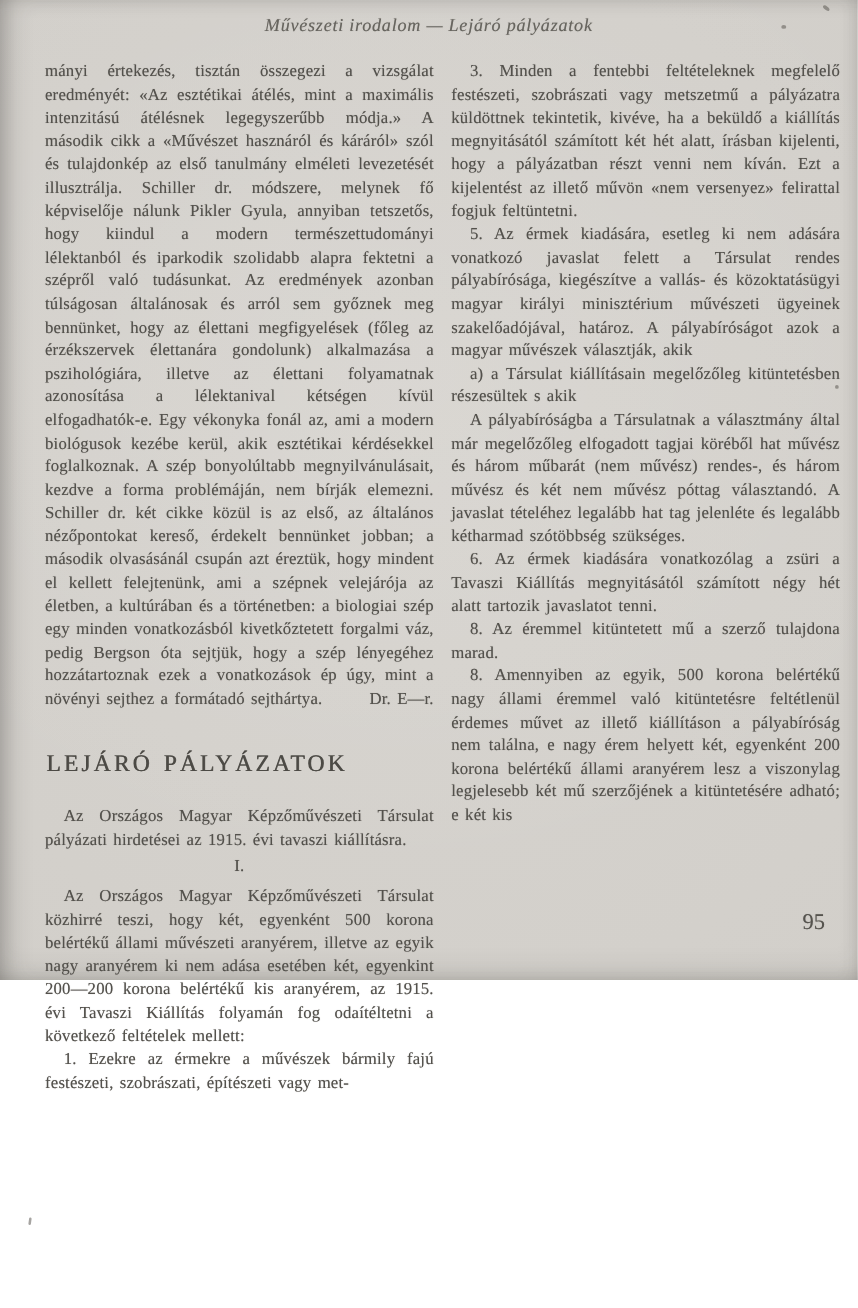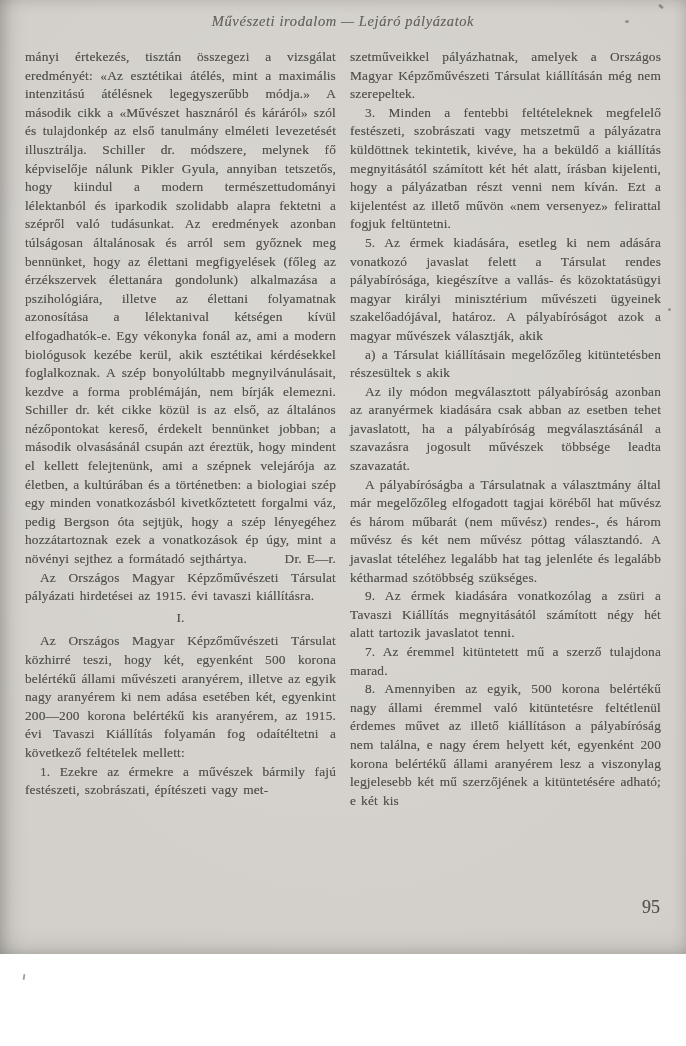--- a/index.html
+++ b/index.html
@@ -8,21 +8,21 @@
   }
   body {
     width: 686px;
     height: 1046px;
     overflow: hidden;
     font-family: "Liberation Serif", serif;
   }
   .page {
     position: relative;
     width: 686px;
-    height: 954px;
+    height: 784px;
     background:
       radial-gradient(ellipse 120% 90% at 46% 38%, rgba(255,255,255,0.10), rgba(0,0,0,0) 60%),
       radial-gradient(ellipse 140% 120% at 50% 50%, #d6d3ce 0%, #d2cfca 58%, #c9c6c1 92%, #c2bfba 100%);
     box-shadow:
       inset 16px 0 22px -14px rgba(60,58,54,0.40),
       inset -8px 0 16px -10px rgba(60,58,54,0.22),
       inset 0 -14px 26px -16px rgba(60,58,54,0.30),
       inset 0 10px 18px -12px rgba(60,58,54,0.14);
     color: #504e49;
   }
@@ -34,21 +34,21 @@
     text-align: center;
     font-style: italic;
     font-size: 14.5px;
     letter-spacing: 0.6px;
     color: #67655f;
     text-shadow: 0 0 0.6px rgba(103,101,95,0.55);
   }
   .columns {
     position: absolute;
     top: 48px;
-    left: 25px;
+    left: 36px;
     display: flex;
     gap: 14px;
   }
   .col {
     width: 311px;
     font-size: 13.4px;
     line-height: 18.6px;
     text-align: justify;
     letter-spacing: 0.15px;
     word-spacing: 1.5px;
@@ -102,39 +102,38 @@
 
 <div class="page">
 
   <div class="running-header">Művészeti irodalom — Lejáró pályázatok</div>
 
   <div class="columns">
 
     <div class="col">
       <p class="noindent"><span>mányi értekezés, tisztán összegezi a vizsgálat eredményét: «Az esztétikai átélés, mint a maximális intenzitású átélésnek legegyszerűbb módja.» A második cikk a «Művészet hasznáról és káráról» szól és tulajdonkép az első tanulmány elméleti levezetését illusztrálja. Schiller dr. módszere, melynek fő képviselője nálunk Pikler Gyula, annyiban tetszetős, hogy kiindul a modern természettudományi lélektanból és iparkodik szolidabb alapra fektetni a szépről való tudásunkat. Az eredmények azonban túlságosan általánosak és arról sem győznek meg bennünket, hogy az élettani megfigyelések (főleg az érzékszervek élettanára gondolunk) alkalmazása a pszihológiára, illetve az élettani folyamatnak azonosítása a lélektanival kétségen kívül elfogadhatók-e. Egy vékonyka fonál az, ami a modern biológusok kezébe kerül, akik esztétikai kérdésekkel foglalkoznak. A szép bonyolúltabb megnyilvánulásait, kezdve a forma problémáján, nem bírják elemezni. Schiller dr. két cikke közül is az első, az általános nézőpontokat kereső, érdekelt bennünket jobban; a második olvasásánál csupán azt éreztük, hogy mindent el kellett felejtenünk, ami a szépnek velejárója az életben, a kultúrában és a történetben: a biologiai szép egy minden vonatkozásból kivetkőztetett forgalmi váz, pedig Bergson óta sejtjük, hogy a szép lényegéhez hozzátartoznak ezek a vonatkozások ép úgy, mint a növényi sejthez a formátadó sejthártya.</span> <span class="signature">Dr. E—r.</span></p>
 
+      <h2 class="section-heading">LEJÁRÓ PÁLYÁZATOK</h2>
 
       <p>Az Országos Magyar Képzőművészeti Társulat pályázati hirdetései az 1915. évi tavaszi kiállításra.</p>
 
       <p class="numeral">I.</p>
 
       <p>Az Országos Magyar Képzőművészeti Társulat közhirré teszi, hogy két, egyenként 500 korona belértékű állami művészeti aranyérem, illetve az egyik nagy aranyérem ki nem adása esetében két, egyenkint 200—200 korona belértékű kis aranyérem, az 1915. évi Tavaszi Kiállítás folyamán fog odaítéltetni a következő feltételek mellett:</p>
 
       <p>1. Ezekre az érmekre a művészek bármily fajú festészeti, szobrászati, építészeti vagy met-</p>
     </div>
 
     <div class="col">
-      <p class="noindent">szetműveikkel pályázhatnak, amelyek a Országos Magyar Képzőművészeti Társulat kiállításán még nem szerepeltek.</p>
       <p>3. Minden a fentebbi feltételeknek megfelelő festészeti, szobrászati vagy metszetmű a pályázatra küldöttnek tekintetik, kivéve, ha a beküldő a kiállítás megnyitásától számított két hét alatt, írásban kijelenti, hogy a pályázatban részt venni nem kíván. Ezt a kijelentést az illető művön «nem versenyez» felirattal fogjuk feltüntetni.</p>
       <p>5. Az érmek kiadására, esetleg ki nem adására vonatkozó javaslat felett a Társulat rendes pályabírósága, kiegészítve a vallás- és közoktatásügyi magyar királyi minisztérium művészeti ügyeinek szakelőadójával, határoz. A pályabíróságot azok a magyar művészek választják, akik</p>
       <p>a) a Társulat kiállításain megelőzőleg kitüntetésben részesültek s akik</p>
-      <p>Az ily módon megválasztott pályabíróság azonban az aranyérmek kiadására csak abban az esetben tehet javaslatott, ha a pályabíróság megválasztásánál a szavazásra jogosult művészek többsége leadta szavazatát.</p>
       <p>A pályabíróságba a Társulatnak a választmány által már megelőzőleg elfogadott tagjai köréből hat művész és három műbarát (nem művész) rendes-, és három művész és két nem művész póttag választandó. A javaslat tételéhez legalább hat tag jelenléte és legalább kétharmad szótöbbség szükséges.</p>
-      <p>9. Az érmek kiadására vonatkozólag a zsüri a Tavaszi Kiállítás megnyitásától számított négy hét alatt tartozik javaslatot tenni.</p>
-      <p>7. Az éremmel kitüntetett mű a szerző tulajdona marad.</p>
+      <p>6. Az érmek kiadására vonatkozólag a zsüri a Tavaszi Kiállítás megnyitásától számított négy hét alatt tartozik javaslatot tenni.</p>
+      <p>8. Az éremmel kitüntetett mű a szerző tulajdona marad.</p>
       <p>8. Amennyiben az egyik, 500 korona belértékű nagy állami éremmel való kitüntetésre feltétlenül érdemes művet az illető kiállításon a pályabíróság nem találna, e nagy érem helyett két, egyenként 200 korona belértékű állami aranyérem lesz a viszonylag legjelesebb két mű szerzőjének a kitüntetésére adható; e két kis</p>
     </div>
 
   </div>
 
   <div class="page-number">95</div>
 
   <div class="speck s1"></div>
   <div class="speck s2"></div>
   <div class="speck s3"></div>

